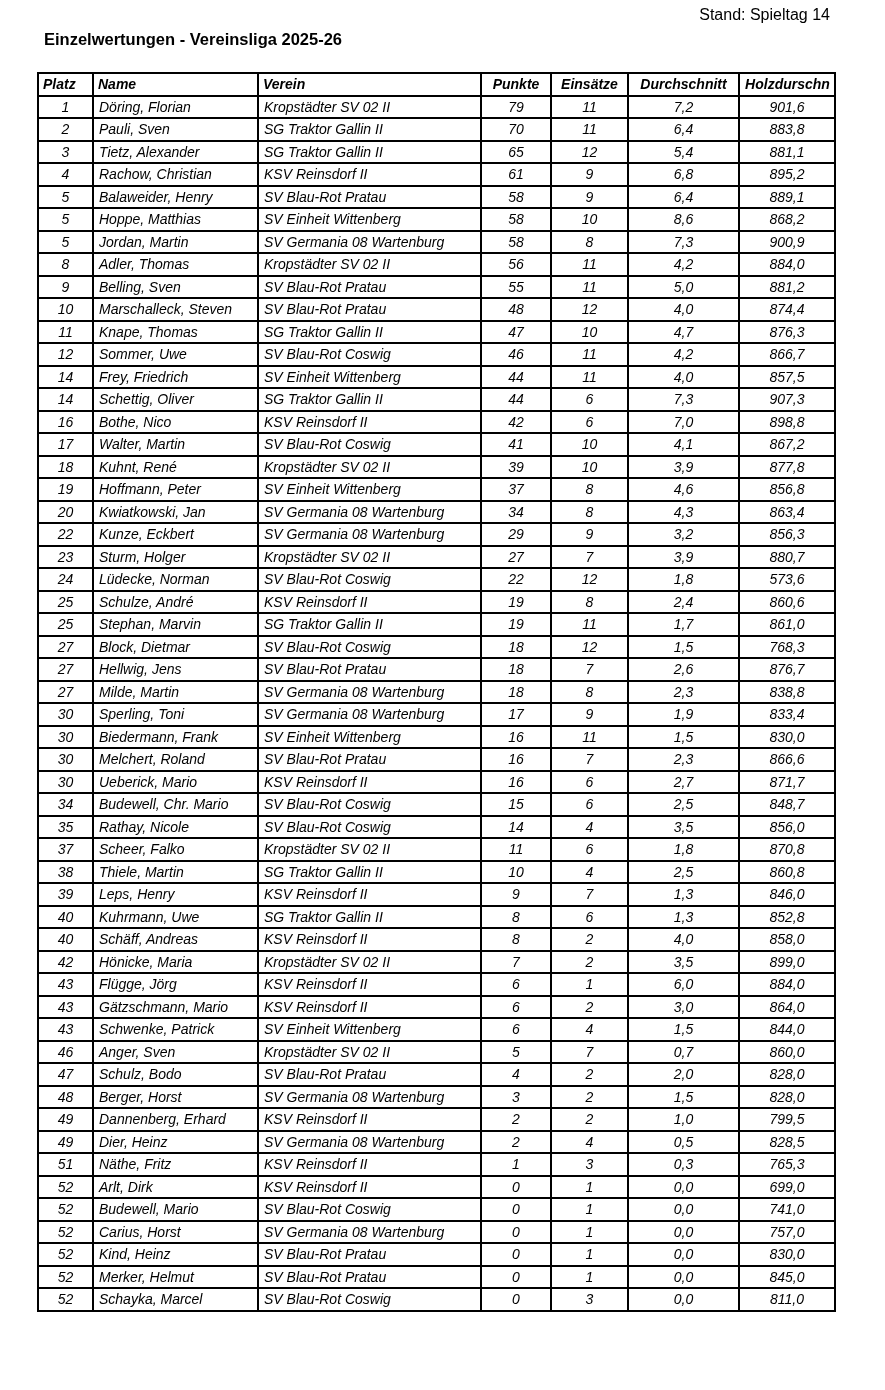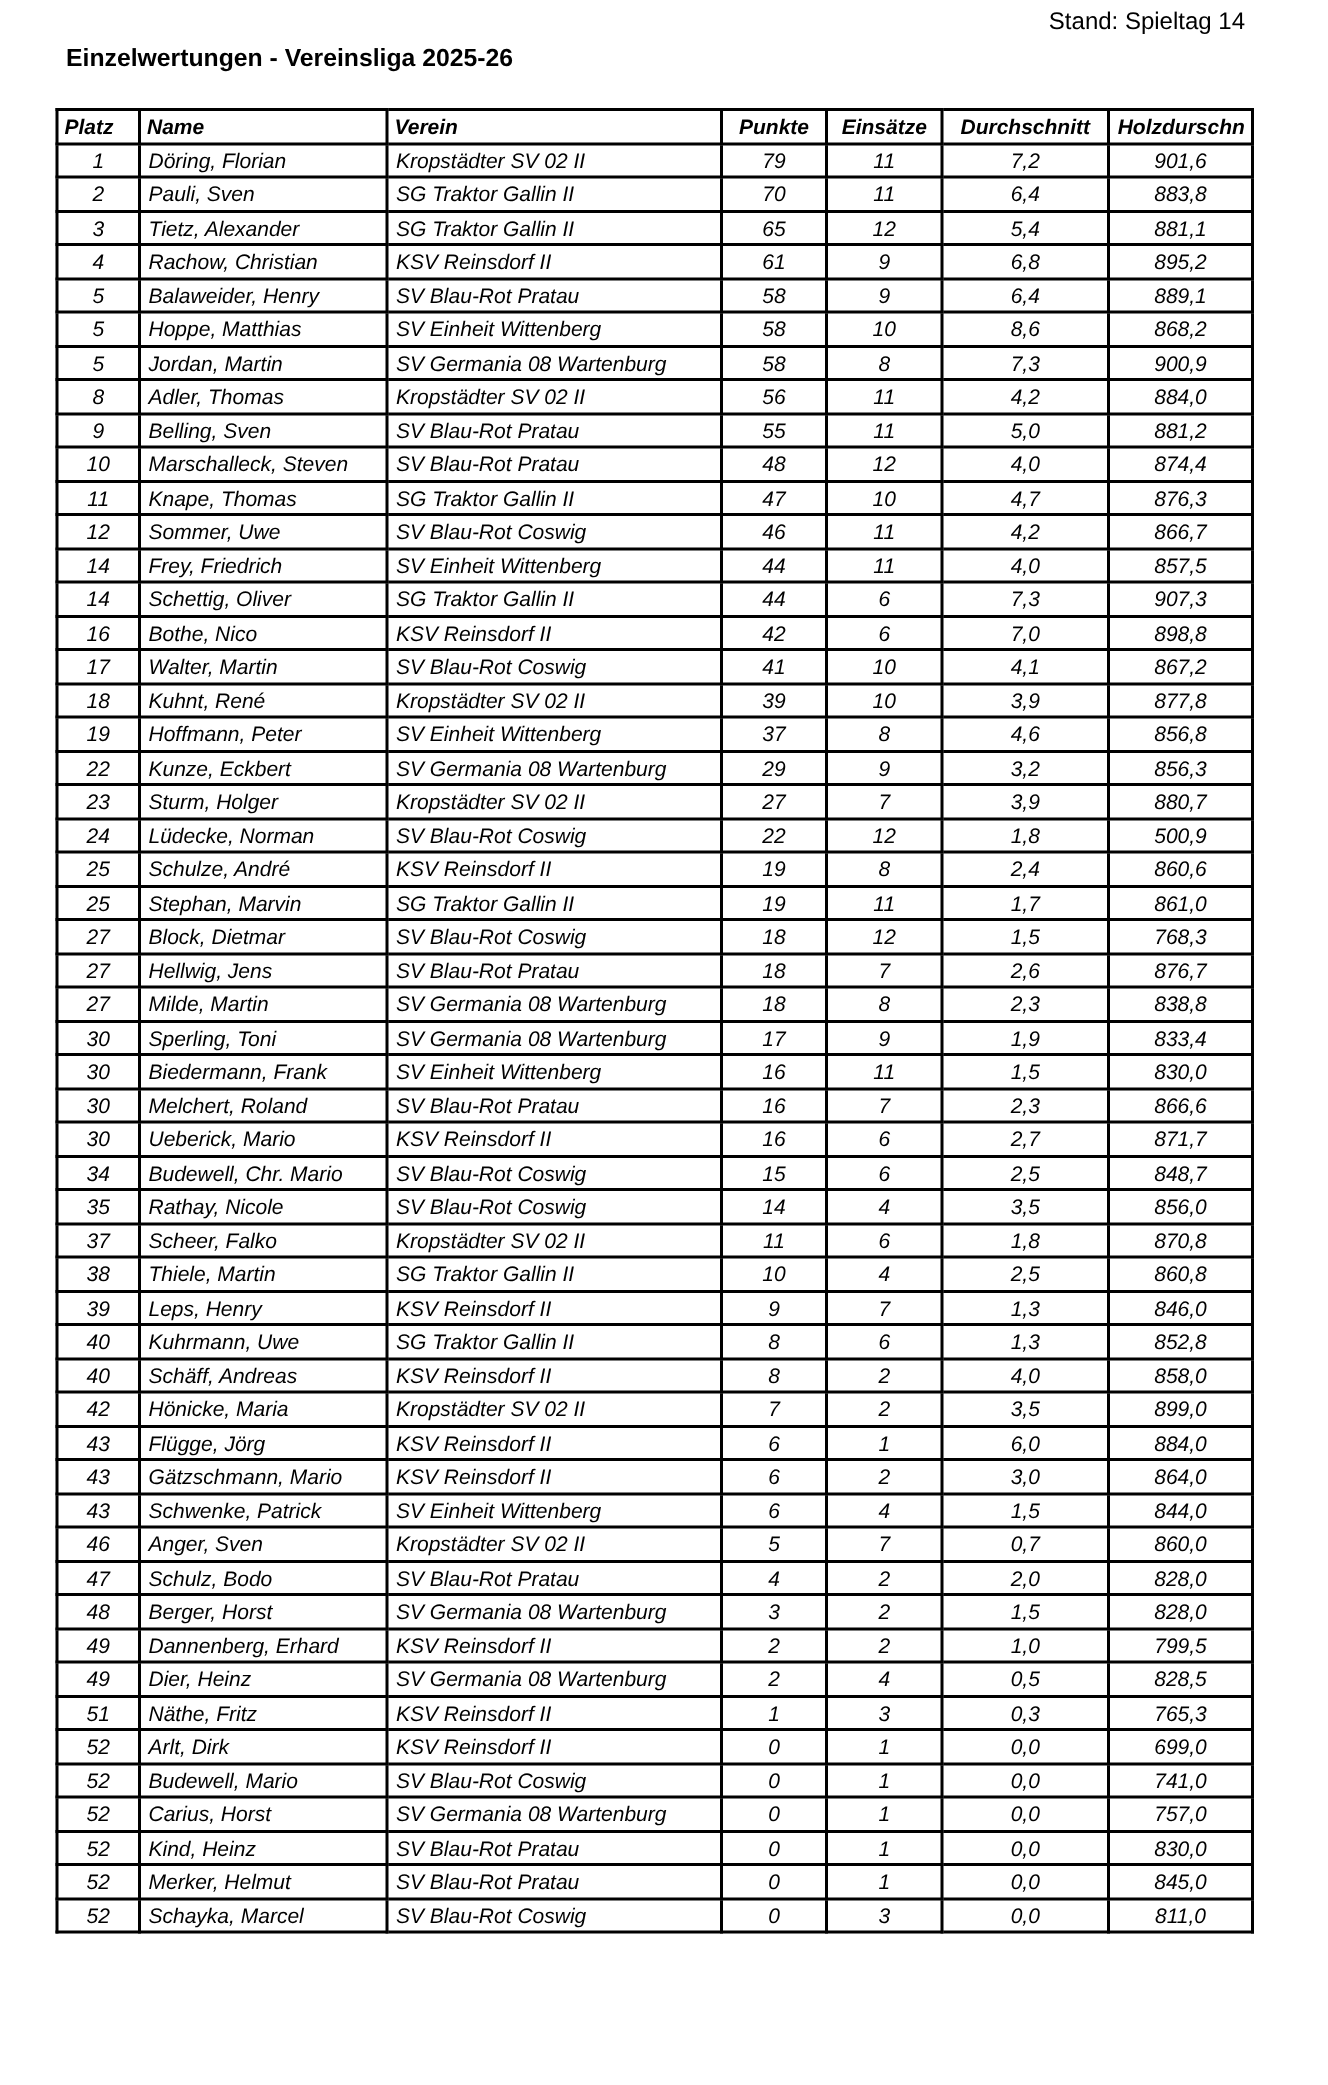--- a/index.html
+++ b/index.html
@@ -241,20 +241,29 @@
       <tr>
     <td class="platz">19</td>
     <td class="txt">Hoffmann, Peter</td>
     <td class="txt">SV Einheit Wittenberg</td>
     <td class="num">37</td>
     <td class="num">8</td>
     <td class="num">4,6</td>
     <td class="num">856,8</td>
   </tr>
       <tr>
+    <td class="platz">20</td>
+    <td class="txt">Kwiatkowski, Jan</td>
+    <td class="txt">SV Germania 08 Wartenburg</td>
+    <td class="num">34</td>
+    <td class="num">8</td>
+    <td class="num">4,3</td>
+    <td class="num">863,4</td>
+  </tr>
+      <tr>
     <td class="platz">22</td>
     <td class="txt">Kunze, Eckbert</td>
     <td class="txt">SV Germania 08 Wartenburg</td>
     <td class="num">29</td>
     <td class="num">9</td>
     <td class="num">3,2</td>
     <td class="num">856,3</td>
   </tr>
       <tr>
     <td class="platz">23</td>
@@ -265,21 +274,21 @@
     <td class="num">3,9</td>
     <td class="num">880,7</td>
   </tr>
       <tr>
     <td class="platz">24</td>
     <td class="txt">Lüdecke, Norman</td>
     <td class="txt">SV Blau-Rot Coswig</td>
     <td class="num">22</td>
     <td class="num">12</td>
     <td class="num">1,8</td>
-    <td class="num">500,9</td>
+    <td class="num">573,6</td>
   </tr>
       <tr>
     <td class="platz">25</td>
     <td class="txt">Schulze, André</td>
     <td class="txt">KSV Reinsdorf II</td>
     <td class="num">19</td>
     <td class="num">8</td>
     <td class="num">2,4</td>
     <td class="num">860,6</td>
   </tr>

